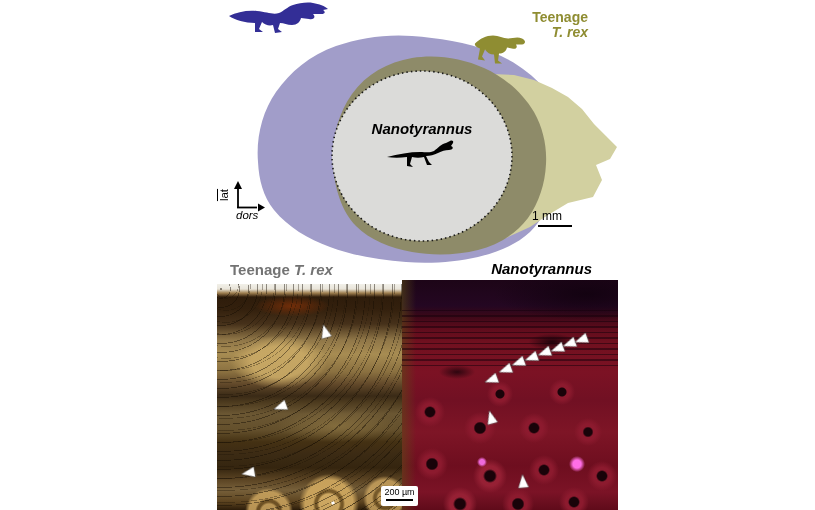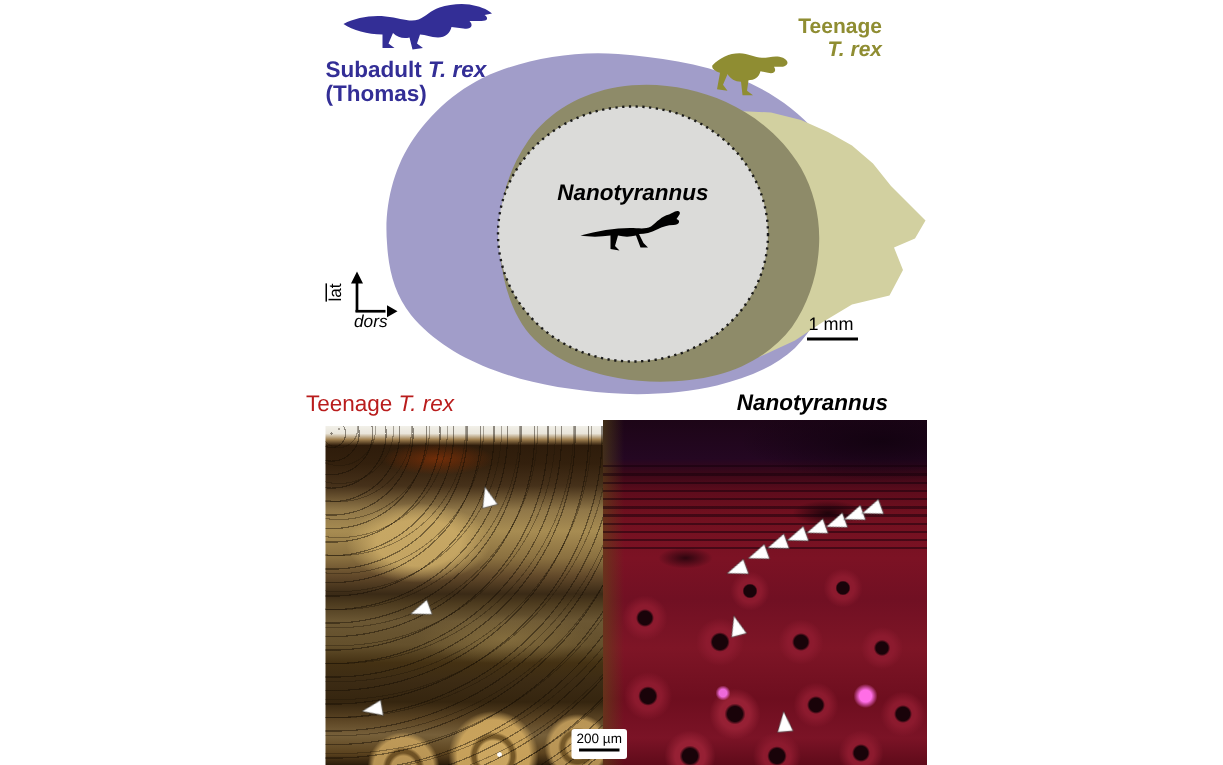--- a/index.html
+++ b/index.html
@@ -21,27 +21,27 @@
   .sp{font-style:italic;}
 
   #subadult-silhouette{position:absolute;left:226px;top:1px;}
   #teenage-silhouette{position:absolute;left:472px;top:27px;}
   #nano-silhouette{position:absolute;left:386px;top:139px;}
 
   #axis-lat{position:absolute;left:211px;top:189px;width:26px;text-align:center;
     font-size:11.5px;color:#000;transform:rotate(-90deg);text-decoration:overline;}
   #axis-dors{position:absolute;left:236px;top:209px;width:32px;font-size:11.5px;color:#000;font-style:italic;}
 
-  #scale-1mm{position:absolute;left:532px;top:209px;width:44px;text-align:center;
+  #scale-1mm{position:absolute;left:532px;top:209px;width:44px;text-align:left;
     font-size:12px;color:#000;}
   #scale-1mm-bar{position:absolute;left:538px;top:225px;width:34px;height:2px;background:#000;}
 
   
-  #bottom-left-label{position:absolute;left:204px;top:261px;color:#b91c1c;
-    font-size:15px;font-weight:normal;}
+  #bottom-left-label{position:absolute;left:230px;top:261px;color:#737373;
+    font-size:15px;font-weight:bold;}
   #bottom-right-label{position:absolute;left:458px;top:260px;width:134px;text-align:right;
     color:#000;font-size:15px;font-weight:bold;font-style:italic;}
 
   #left-panel{position:absolute;left:217px;top:284px;width:185px;height:226px;
     background:
       repeating-radial-gradient(circle at 4px 5px, rgba(20,12,2,0.45) 0 0.8px, rgba(0,0,0,0) 0.8px 9px),
       repeating-radial-gradient(circle at 9px 2px, rgba(30,20,6,0.35) 0 0.7px, rgba(0,0,0,0) 0.7px 12px),
       radial-gradient(circle 2px at 116px 219px, #ffffff 0 1.2px, rgba(255,255,255,0) 2px),
       radial-gradient(ellipse 50px 14px at 75px 22px, rgba(125,48,8,0.85), rgba(125,48,8,0) 75%),
       radial-gradient(ellipse 62px 34px at 62px 78px, rgba(202,170,102,0.9) 0 45%, rgba(202,170,102,0) 78%),
@@ -133,25 +133,20 @@
       C54,13 54,16 50,17 L44,17 C46,20 44,22 40,21 L35,20 C34,24 31,26 27,26 L26,33 L30,36
       L23,36 L22,27 C18,27 15,25 13,22 L10,29 L13,33 L6,32 L8,21 C5,20 2,18 3,16 Z"></path>
   </svg>
   <svg id="nano-silhouette" width="94" height="30" viewBox="0 0 94 30">
     <path fill="#000000" d="M1,18 C12,15 24,13 34,13 C40,13 44,14 48,12 C52,9 55,5 60,4
       L64,2 C66,1 68,2 67,4 L65,7 C68,8 67,11 63,11 C59,11 56,12 52,14 C48,16 44,17 40,17
       L43,23 L46,26 L41,26 L38,18 C34,19 30,19 26,18 L24,25 L27,28 L21,27 L21,18
       C14,19 7,19 1,18 Z"></path>
   </svg>
 
-  <div id="subadult-label">
-    <span>Subadult</span>
-    <span class="sp">T. rex</span><br>
-    <span>(Thomas)</span>
-  </div>
   <div id="teenage-top-label">
     <span>Teenage</span><br>
     <span class="sp">T. rex</span>
   </div>
   <div id="nano-center-label">Nanotyrannus</div>
 
   <div id="axis-lat">lat</div>
   <div id="axis-dors">dors</div>
 
   <div id="scale-1mm">1 mm</div>

